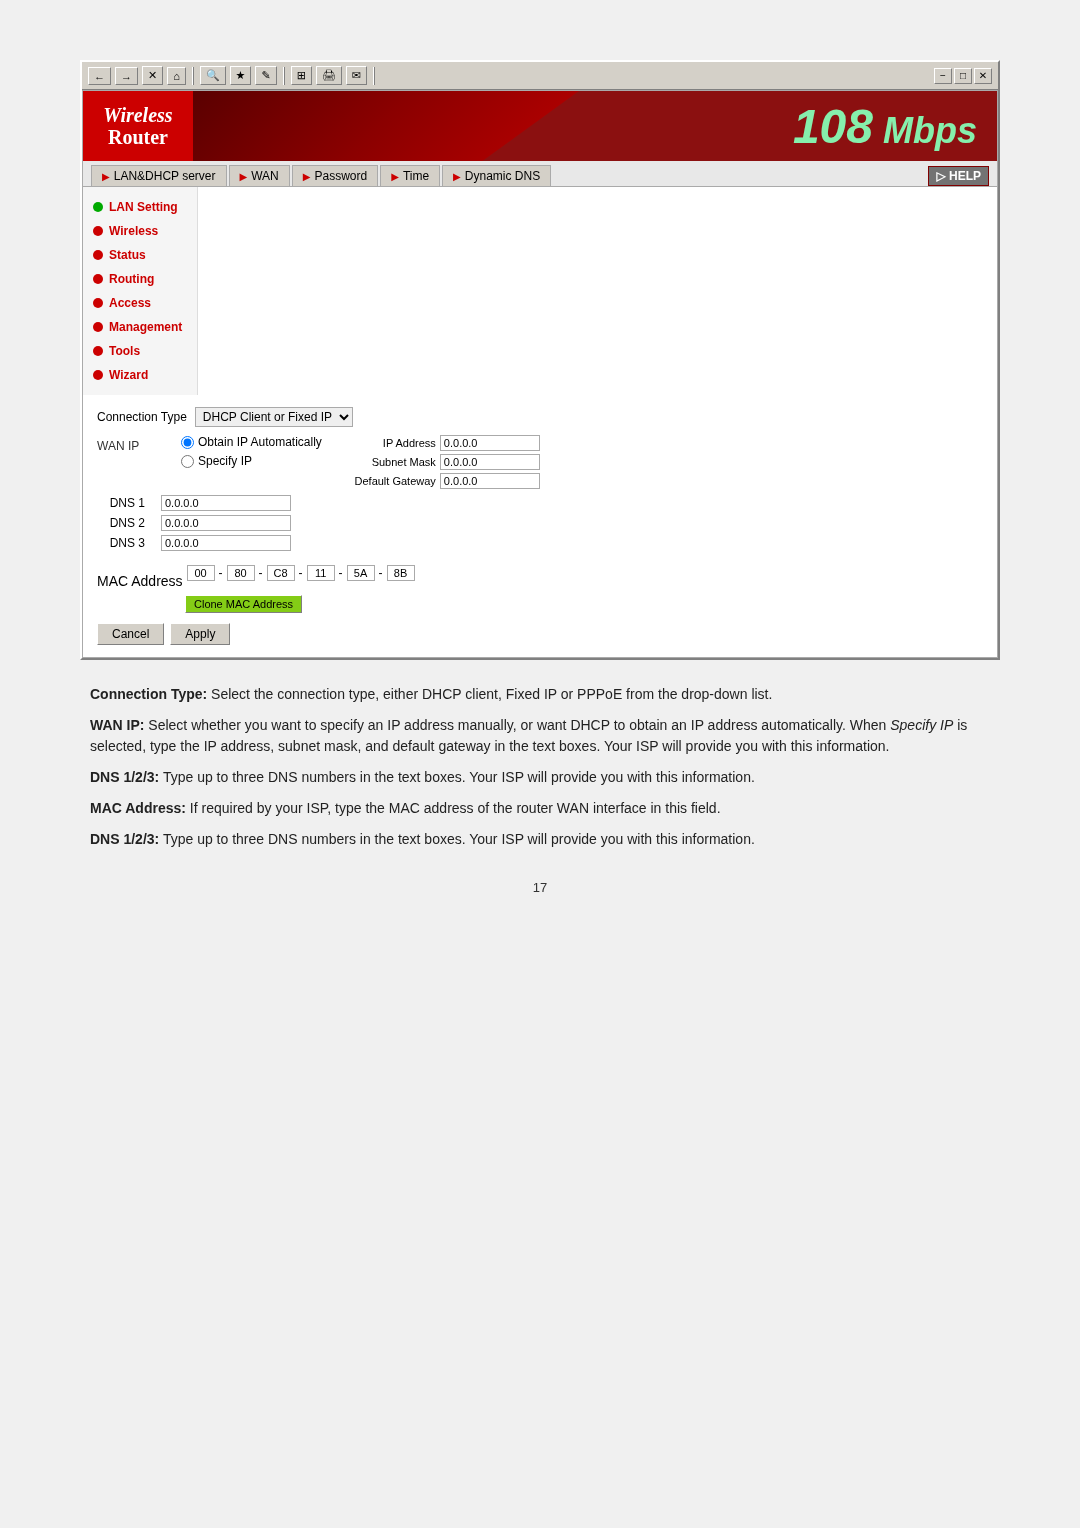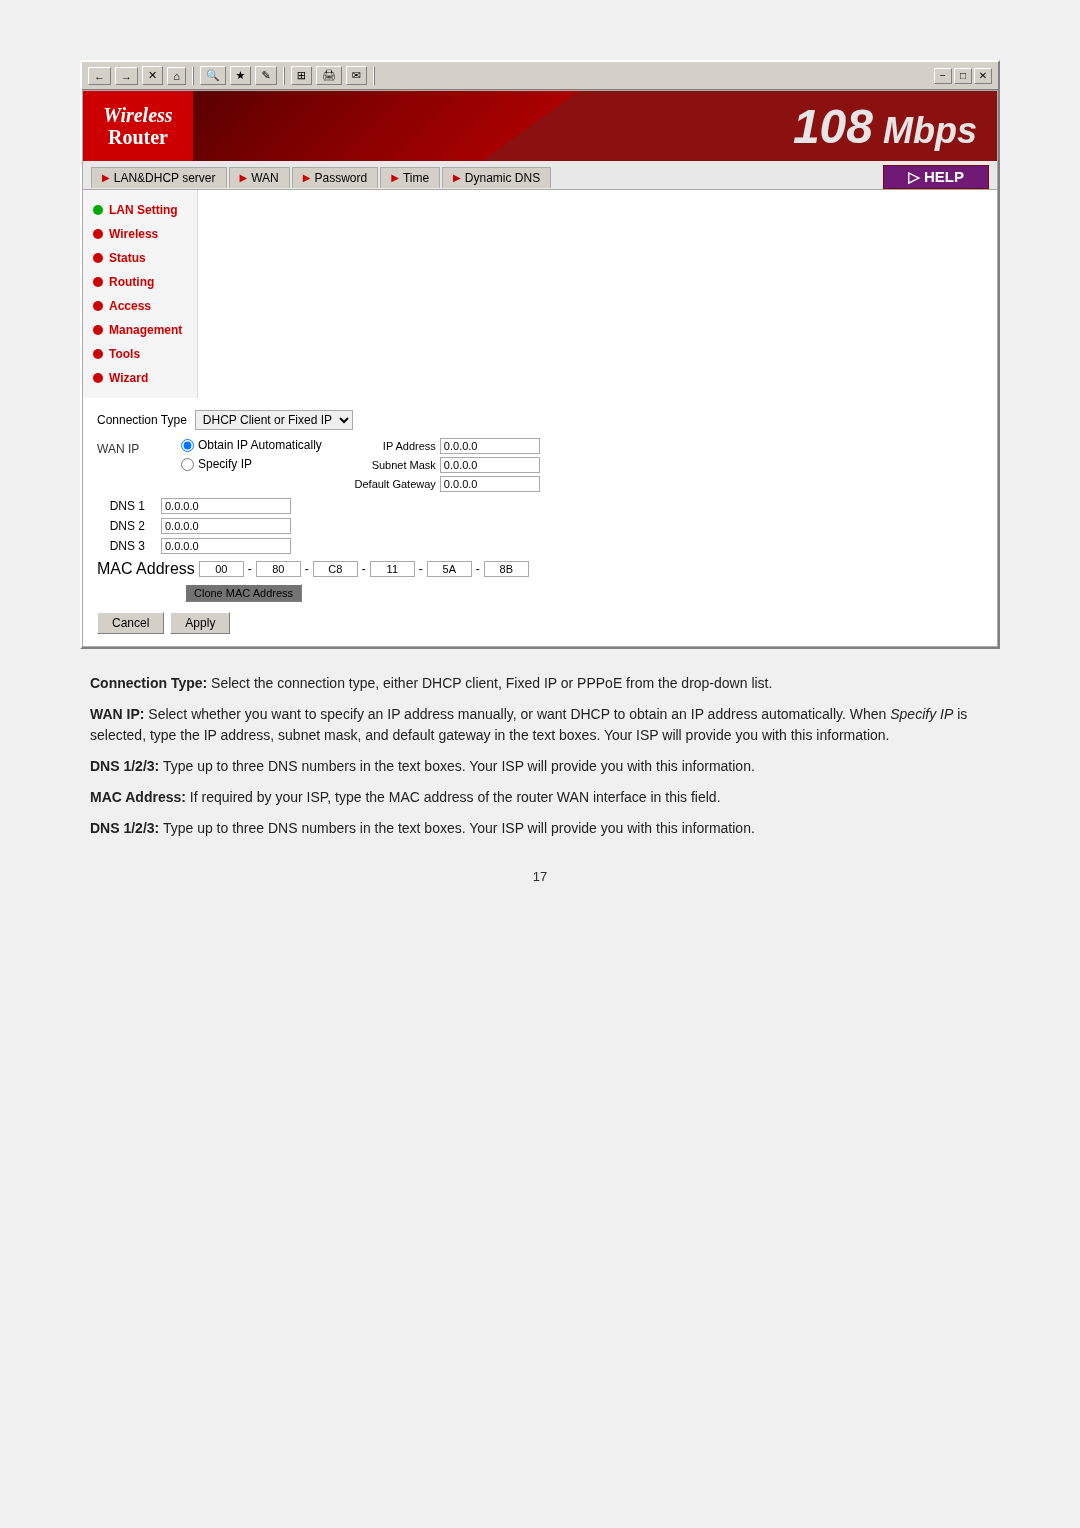--- a/index.html
+++ b/index.html
@@ -138,21 +138,21 @@
       width: 60%;
       height: 100%;
       background: linear-gradient(135deg, #5a0000 0%, #8B0000 40%, #cc0000 100%);
       clip-path: polygon(0 0, 80% 0, 60% 100%, 0 100%);
     }
 
     .speed-text {
       font-size: 36px;
       font-style: italic;
       font-weight: bold;
-      color: #e5e5e5;
+      color: #86efac;
       font-family: Arial, sans-serif;
       position: relative;
       z-index: 2;
     }
 
     .speed-text .num {
       font-size: 48px;
     }
 
     
@@ -177,24 +177,24 @@
       cursor: pointer;
     }
 
     .nav-tab .arrow {
       color: #cc0000;
       font-size: 10px;
     }
 
     .nav-tab-help {
       margin-left: auto;
-      background: #701a75;
+      background: #737373;
       color: #fff;
-      padding: 2px 24px;
-      font-size: 15px;
+      padding: 2px 7px;
+      font-size: 12px;
       font-weight: bold;
       cursor: pointer;
       border: 1px solid #800000;
     }
 
     
     .main-content {
       display: flex;
       min-height: 320px;
       flex-direction: column;
@@ -316,39 +316,40 @@
     
     .mac-row {
       display: flex;
       align-items: center;
       gap: 4px;
       margin-top: 6px;
       margin-bottom: 6px;
     }
 
     .mac-label {
-      font-size: 16px;
+      font-size: 14px;
       min-width: 80px;
       text-align: right;
+      margin-top: 16px;
     }
 
     .mac-octet {
       border: 1px solid #aaa;
       font-size: 11px;
       padding: 1px 2px;
-      width: 45px;
+      width: 28px;
       text-align: center;
     }
 
     .mac-sep {
       font-size: 12px;
     }
 
     .clone-mac-btn {
-      background: #737373;
+      background: #84cc16;
       border: 1px solid #fff;
       border-bottom: 1px solid #808080;
       border-right: 1px solid #808080;
       padding: 2px 8px;
       font-size: 11px;
       cursor: pointer;
     }
 
     
     .action-row {

